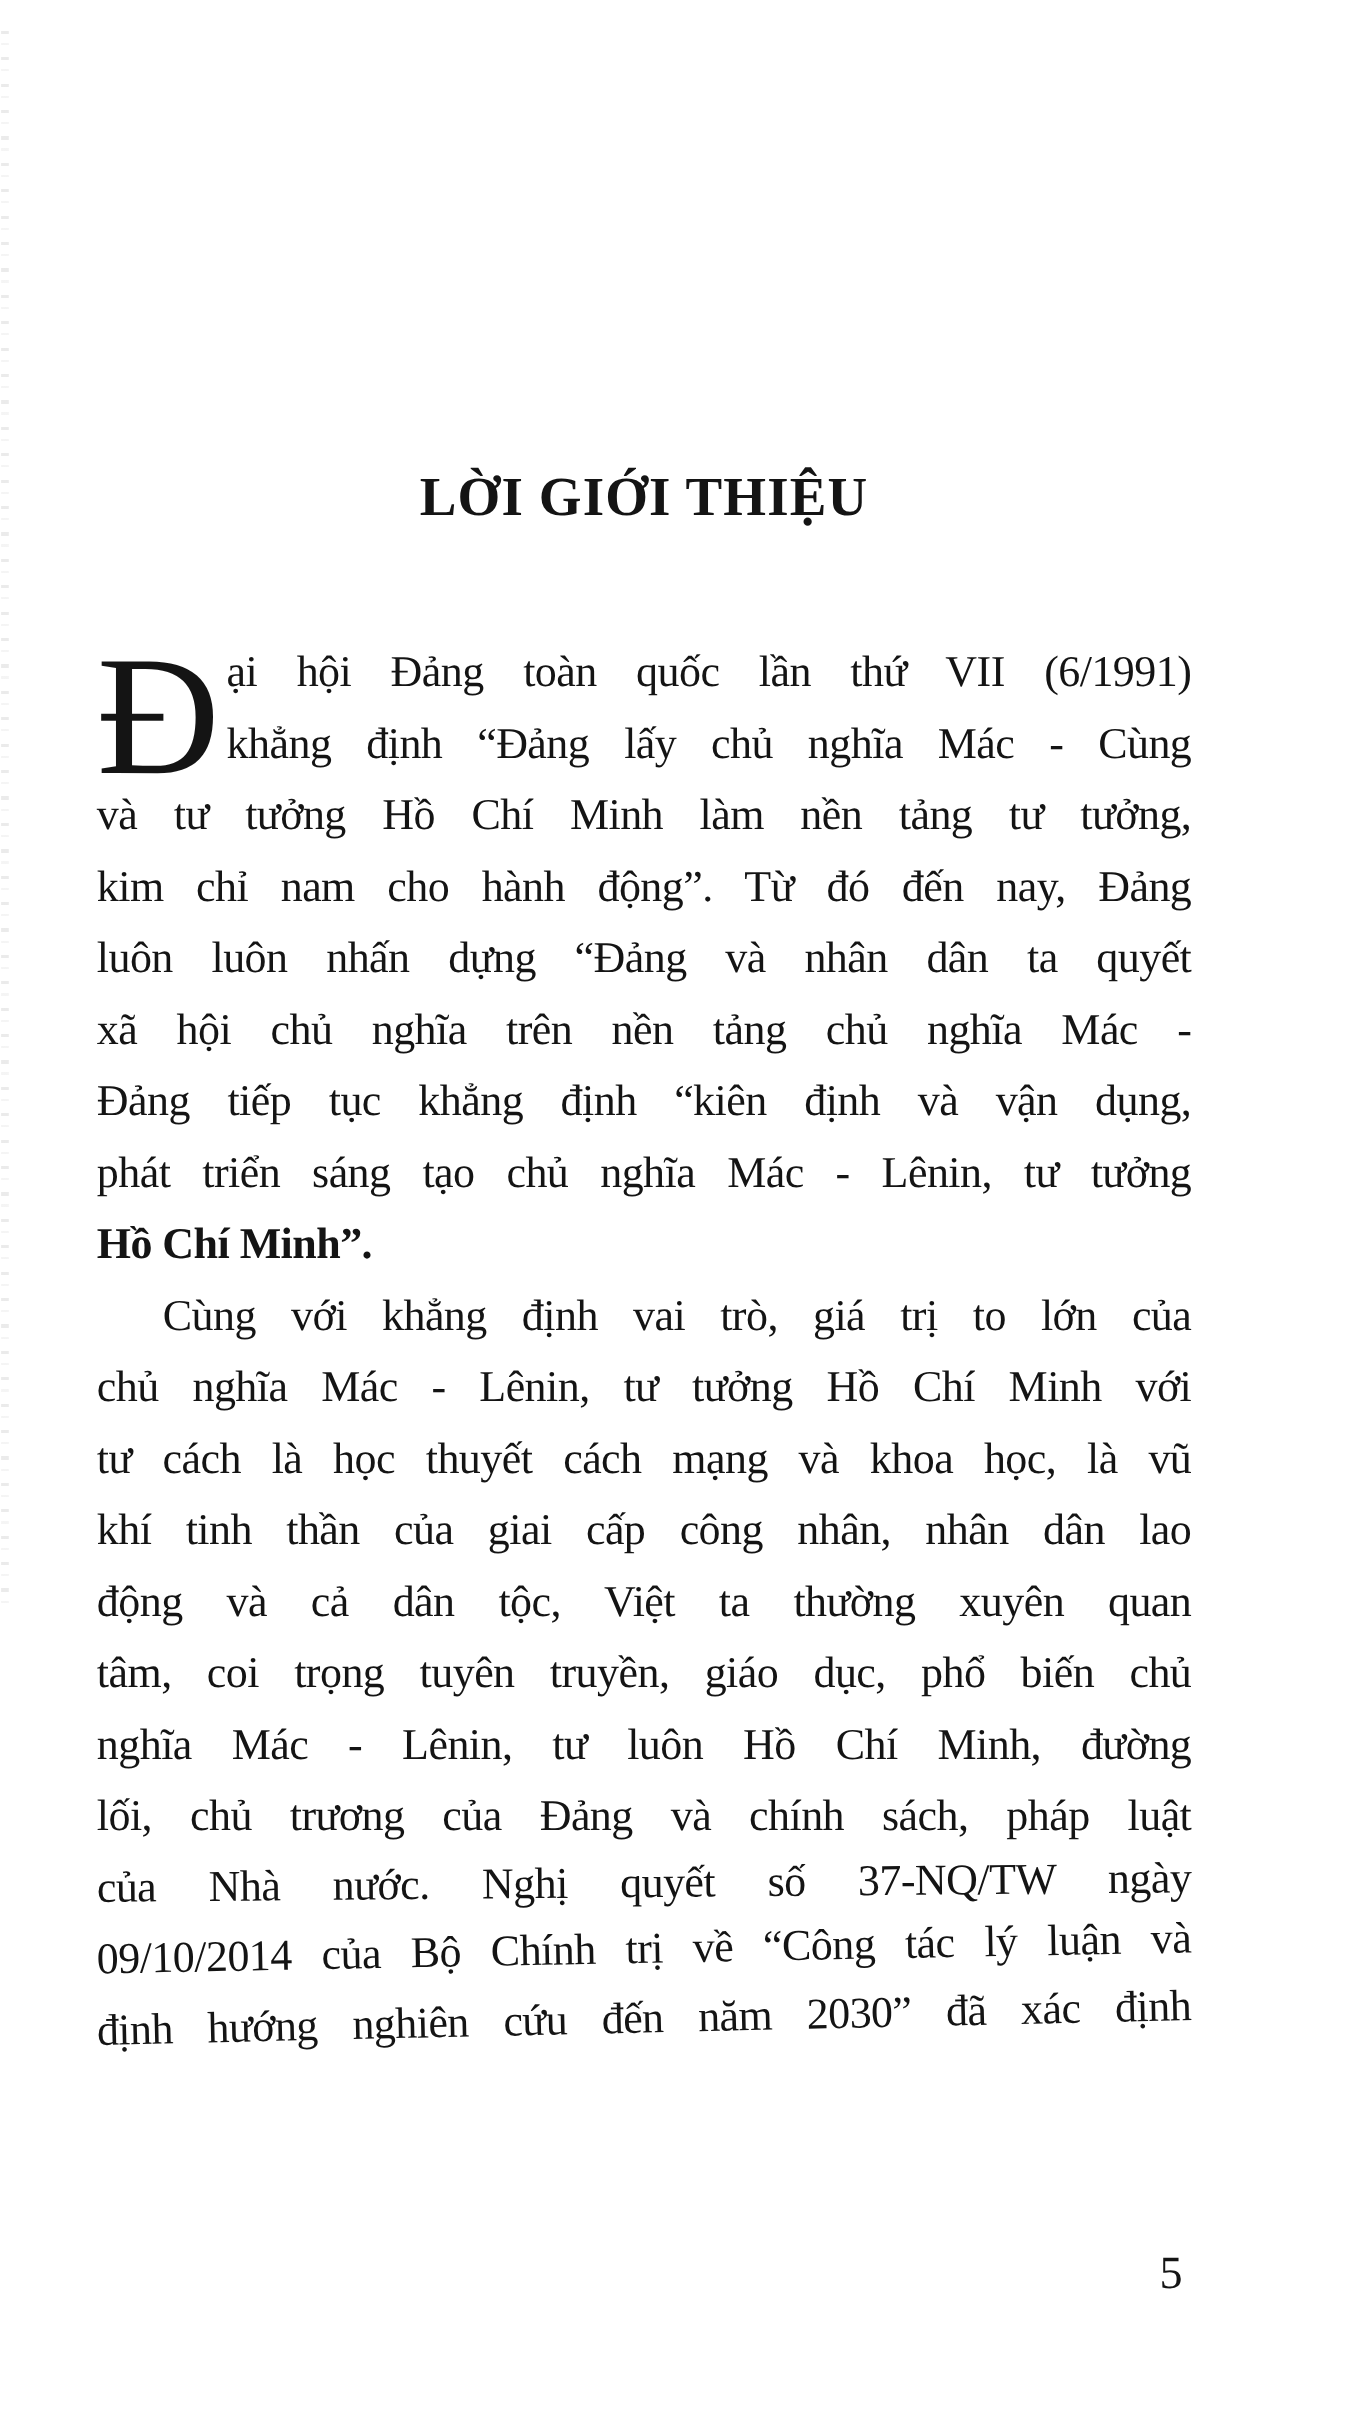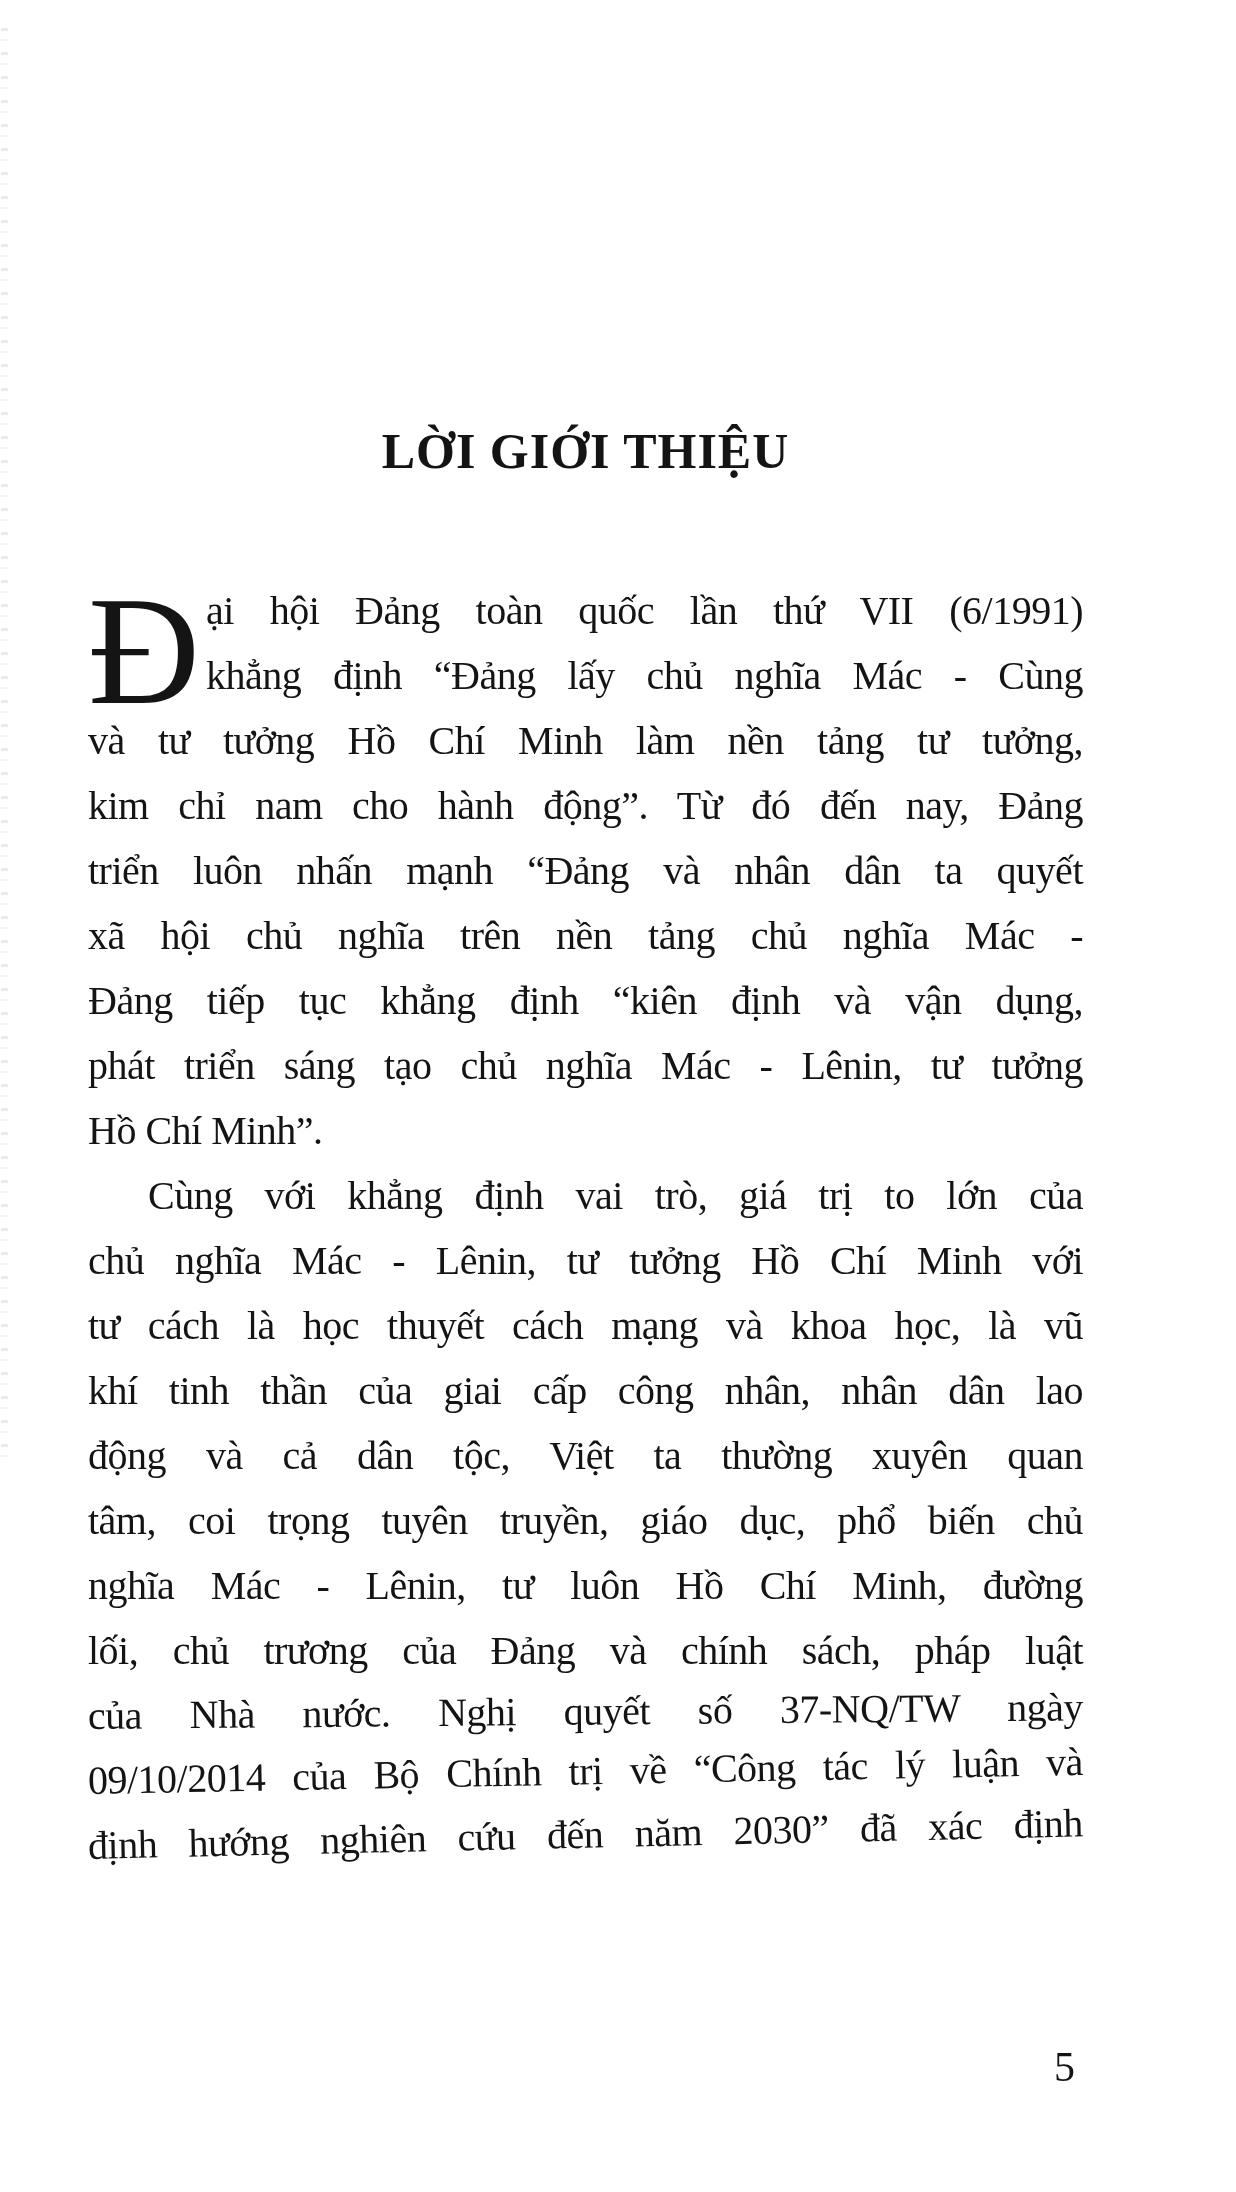--- a/index.html
+++ b/index.html
@@ -68,21 +68,21 @@
     font-size: 40px;
     letter-spacing: -0.5px;
     text-align: justify;
     text-align-last: justify;
     overflow: visible;
     white-space: nowrap;
   }
   
   .l.pad { padding-left: 118px; }
   
-  .l.end { text-align: center; text-align-last: left; }
+  .l.end { text-align: center; text-align-last: left; font-weight: bold; }
   
   .l.indent { text-indent: 60px; }
   
   .l.sk1 { transform: rotate(-0.5deg); transform-origin: 0 50%; }
   .l.sk2 { transform: rotate(-1.1deg); transform-origin: 0 50%; }
   .l.sk3 { transform: rotate(-1.3deg); transform-origin: 0 50%; }
   .dropcap {
     position: absolute;
     left: 0;
     top: -4px;
@@ -109,21 +109,21 @@
     <div class="title">LỜI GIỚI THIỆU</div>
 
     <div class="bodytext">
 
       <div>
         <span class="dropcap">Đ</span>
         <div class="l pad">ại hội Đảng toàn quốc lần thứ VII (6/1991)</div>
         <div class="l pad">khẳng định “Đảng lấy chủ nghĩa Mác - Cùng</div>
         <div class="l">và tư tưởng Hồ Chí Minh làm nền tảng tư tưởng,</div>
         <div class="l">kim chỉ nam cho hành động”. Từ đó đến nay, Đảng</div>
-        <div class="l">triển luôn nhấn mạnh “Đảng và nhân dân ta quyết</div>
+        <div class="l">luôn luôn nhấn dựng “Đảng và nhân dân ta quyết</div>
         <div class="l">xã hội chủ nghĩa trên nền tảng chủ nghĩa Mác -</div>
         <div class="l">Đảng tiếp tục khẳng định “kiên định và vận dụng,</div>
         <div class="l">phát triển sáng tạo chủ nghĩa Mác - Lênin, tư tưởng</div>
         <div class="l end">Hồ Chí Minh”.</div>
       </div>
 
       <div>
         <div class="l indent">Cùng với khẳng định vai trò, giá trị to lớn của</div>
         <div class="l">chủ nghĩa Mác - Lênin, tư tưởng Hồ Chí Minh với</div>
         <div class="l">tư cách là học thuyết cách mạng và khoa học, là vũ</div>

